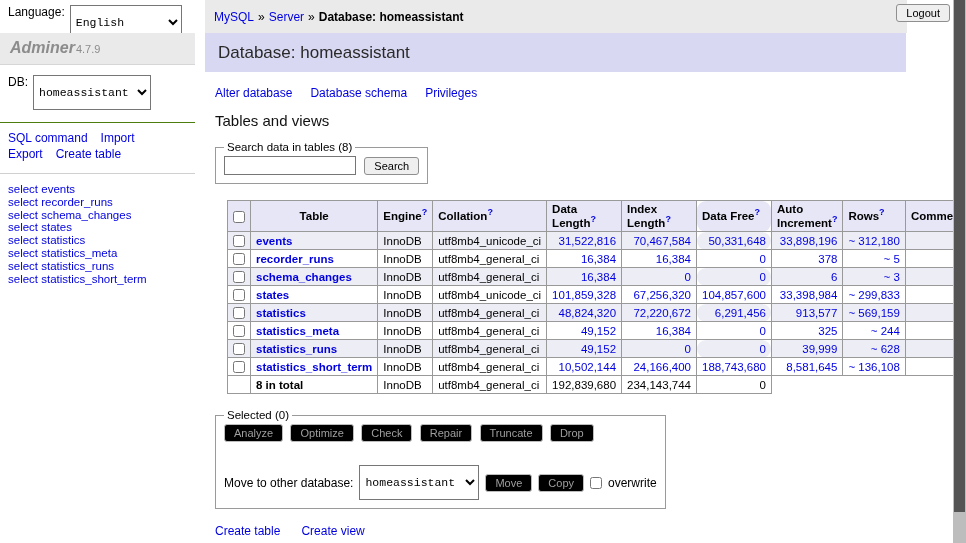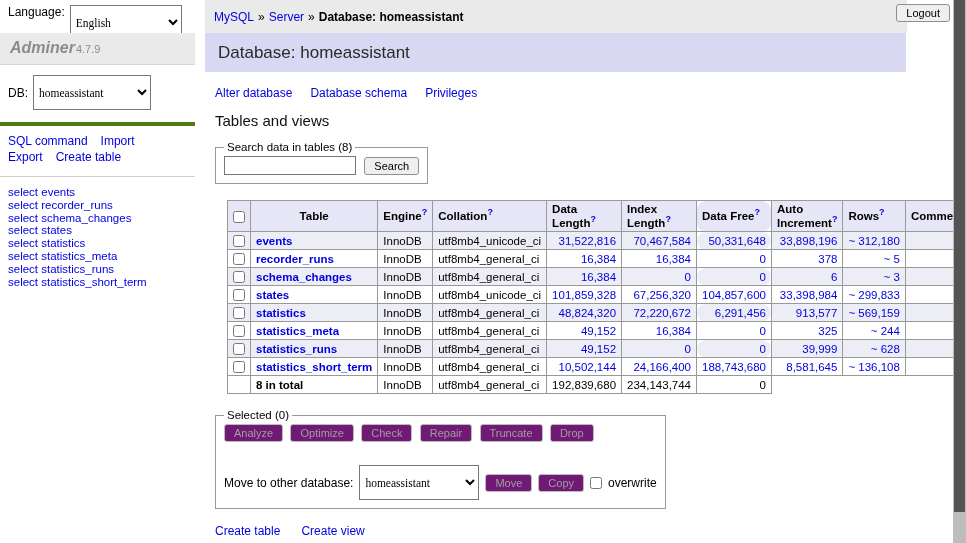--- a/index.html
+++ b/index.html
@@ -7,23 +7,23 @@
   body {
     position:relative; width:966px; height:543px; overflow:hidden;
     font-family:"Liberation Sans", sans-serif; font-size:12px; color:#000;
   }
   a { color:#0000e0; text-decoration:none; cursor:pointer; }
   button {
     font-family:"Liberation Sans", sans-serif; font-size:11px;
     background:#efefef; border:1px solid #8f8f8f; border-radius:3px;
     padding:2px 9px; color:#000; cursor:pointer;
   }
-  button.disabled { color:#9f9f9f; background:#701a75; border-color:#bdbdbd; }
+  button.disabled { color:#9f9f9f; background:#000000; border-color:#bdbdbd; }
   select {
-    font-family:Liberation Serif, serif; font-size:11.5px;
+    font-family:Liberation Mono, monospace; font-size:11.5px;
     height:35px; border:1px solid #767676; background:#fff; padding:0 1px;
   }
   input[type=text] {
     font-family:"Liberation Sans", sans-serif; font-size:11.5px;
     height:19px; border:1px solid #767676; padding:0 3px;
   }
   input[type=checkbox] { width:12px; height:12px; margin:0; vertical-align:middle; }
 
   
   .lang-row { position:absolute; left:8px; top:5px; display:flex; align-items:flex-start; gap:5px; }
@@ -35,21 +35,21 @@
   .breadcrumb .crumb-current { font-weight:bold; }
   .logout-btn { position:absolute; top:4px; right:16px; }
 
   
   .sidebar { position:absolute; left:0; top:33px; width:195px; bottom:0; }
   .sidebar h1 {
     background:#eaeaea; border-bottom:1px solid #d6d6d6;
     padding:6px 10px 7px; font-size:16px; font-weight:bold; font-style:italic; color:#8c8c8c;
   }
   .sidebar h1 .ver { font-size:11px; font-weight:normal; font-style:normal; color:#8c8c8c; margin-left:1px; }
-  .db-row { padding:10px 8px 12px; border-bottom:4px solid #4d7c0f; display:flex; align-items:center; gap:5px; }
+  .db-row { padding:10px 8px 12px; border-bottom:1px solid #4d7c0f; display:flex; align-items:flex-start; gap:5px; }
   .db-row select { width:118px; }
   .side-links { padding:8px 8px 10px; border-bottom:1px solid #d0d0d0; }
   .side-links p { margin:0 0 2px; }
   .side-links a { margin-right:13px; }
   .table-list { padding:9px 8px; }
   .table-list a { display:block; font-size:11.5px; line-height:12.8px; white-space:nowrap; }
 
   
   .content { position:absolute; left:205px; top:33px; width:701px; }
   .content h2 { background:#d8d8f2; color:#2a2a2a; font-size:17px; font-weight:normal; padding:10px 13px 9px; }

